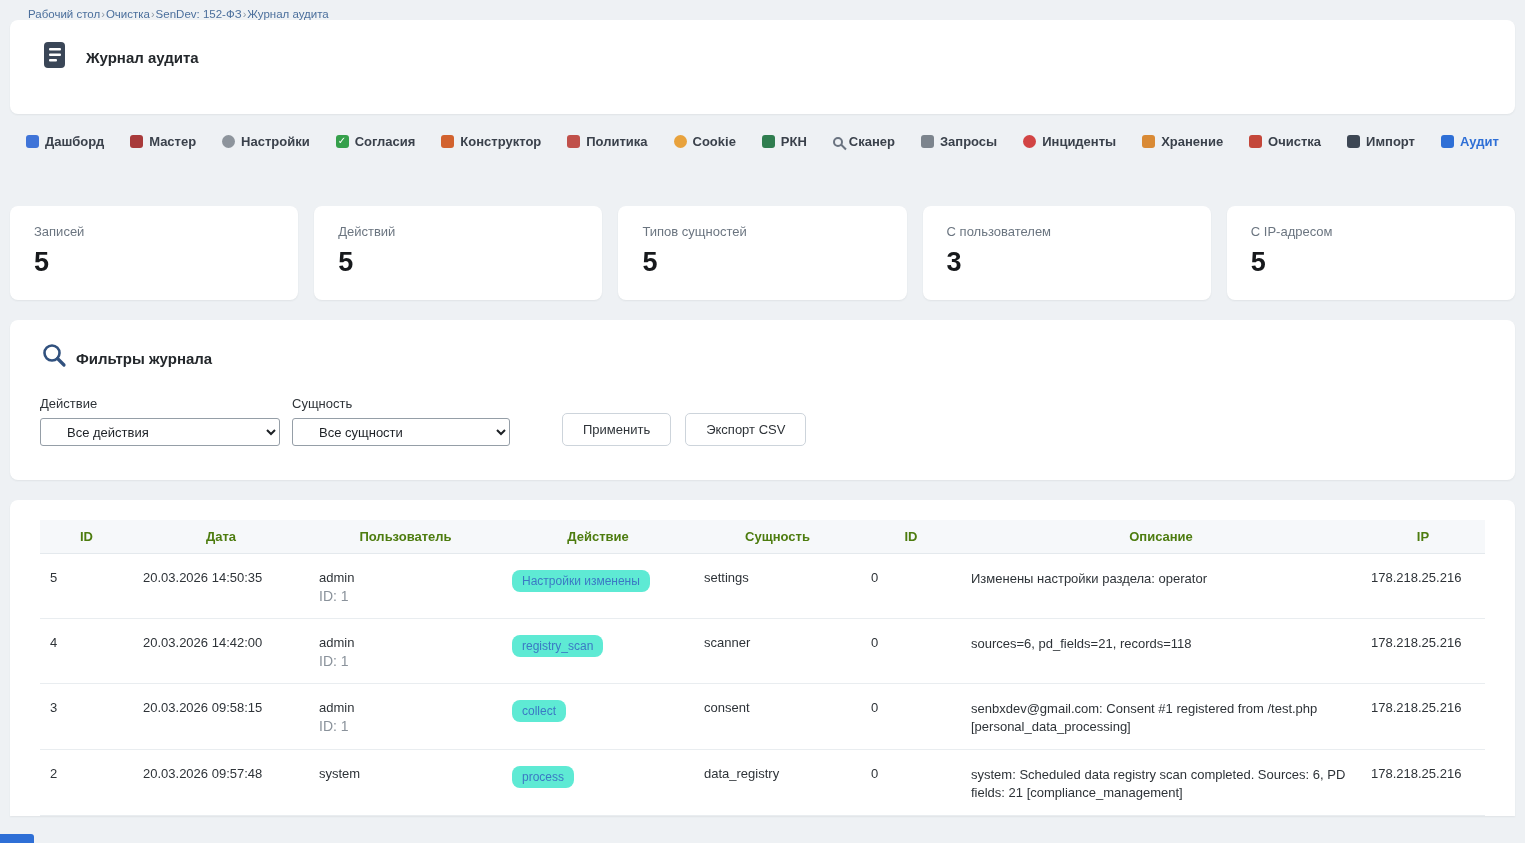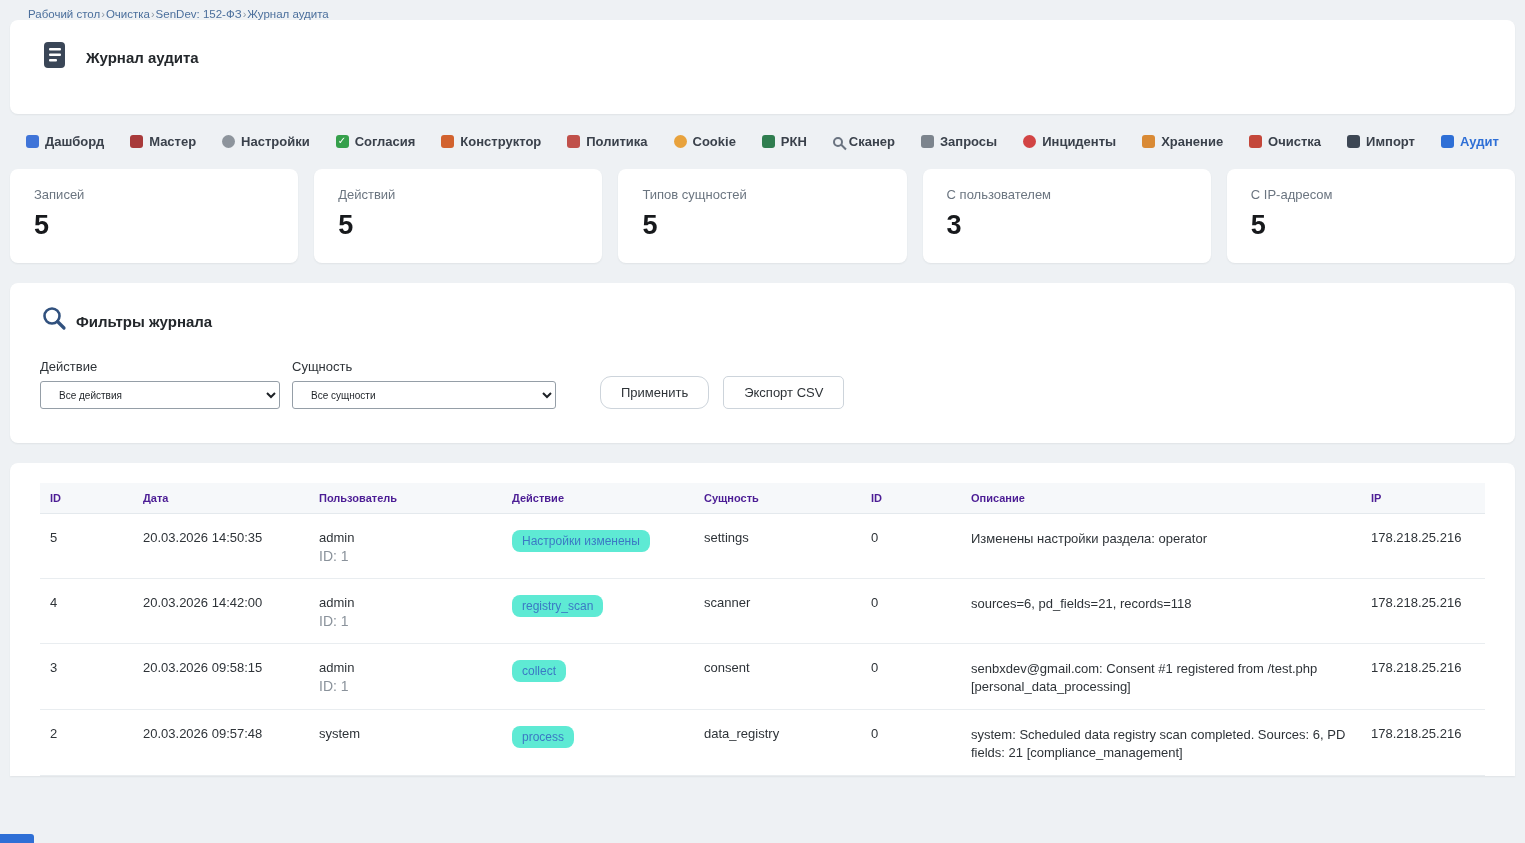--- a/index.html
+++ b/index.html
@@ -51,52 +51,52 @@
   .i-scanner::after{content:"";position:absolute;width:7px;height:2px;background:#6a7380;transform:rotate(45deg);right:-6px;bottom:-3px}
   .i-requests{background:#7c848d}
   .i-incidents{background:#d24444;border-radius:50%}
   .i-storage{background:#d98a35}
   .i-cleanup{background:#c4473a}
   .i-import{background:#3d4754}
   .i-audit{background:#2e6fd6}
 
   
   .stats { display:flex; gap:16px; margin-bottom:20px; }
-  .stat { flex:1; background:#fff; border-radius:8px; box-shadow:0 1px 2px rgba(40,50,60,.07); padding:18px 24px 22px 24px; height:94px; }
+  .stat { flex:1; background:#fff; border-radius:8px; box-shadow:0 1px 2px rgba(40,50,60,.07); padding:18px 24px 22px 24px; height:94px;margin-top:37px; }
   .stat-label { font-size:13px; color:#6b7580; margin-bottom:8px; }
   .stat-value { font-size:27px; font-weight:700; color:#17191c; }
 
   
   .filters { padding:22px 30px 34px 30px; }
   .filters-head { display:flex; align-items:center; gap:8px; margin-bottom:22px; }
   .filter-row { display:flex; align-items:flex-end; }
   .fgroup { display:flex; flex-direction:column; margin-right:12px; }
   .flabel { font-size:13px; color:#2e3338; margin-bottom:7px; }
   select {
     font-family:"Liberation Sans","DejaVu Sans",sans-serif;
-    font-size:10px; height:28px; border:1px solid #959ea7; border-radius:3px;
-    background:#fff; color:#1d2126; padding:0 14px; cursor:pointer;
+    font-size:13px; height:28px; border:1px solid #959ea7; border-radius:3px;
+    background:#fff; color:#1d2126; padding:0 22px; cursor:pointer;
   }
   .sel-action { width:240px; }
-  .sel-entity { width:264px; }
+  .sel-entity { width:218px; }
   .btn {
     font-family:"Liberation Sans","DejaVu Sans",sans-serif;
     font-size:13px; color:#2e3338; background:#fff;
     border:1px solid #cdd4db; border-radius:5px;
     padding:8px 20px; cursor:pointer; height:33px;
   }
-  .btn-apply { margin-left:32px;border-radius:11px; }
+  .btn-apply { margin-left:40px; }
   .btn-export { margin-left:14px; }
 
   
   .records { padding:20px 30px 0 30px; margin-bottom:0; border-bottom-left-radius:0; border-bottom-right-radius:0; }
   .records-head { display:flex; align-items:center; gap:14px; margin-bottom:16px; }
   table { width:100%; border-collapse:collapse; }
   thead th {
-    background:#f6f8fa; text-align:left; font-size:11px; font-weight:700; color:#4c1d95;
+    background:#f6f8fa; text-align:center; font-size:13px; font-weight:700; color:#4d7c0f;
     padding:9px 10px; border-bottom:1px solid #e4e9ed;
   }
   tbody td {
     font-size:13px; color:#2e3338; vertical-align:top;
     padding:16px 10px 14px 10px; border-bottom:1px solid #e9edf0;
   }
   .u { font-size:13px; color:#2e3338; }
   .uid { font-size:14px; color:#8a929b; margin-top:3px; }
   .badge {
     display:inline-block; background:#5eead4; color:#3b79c4;

